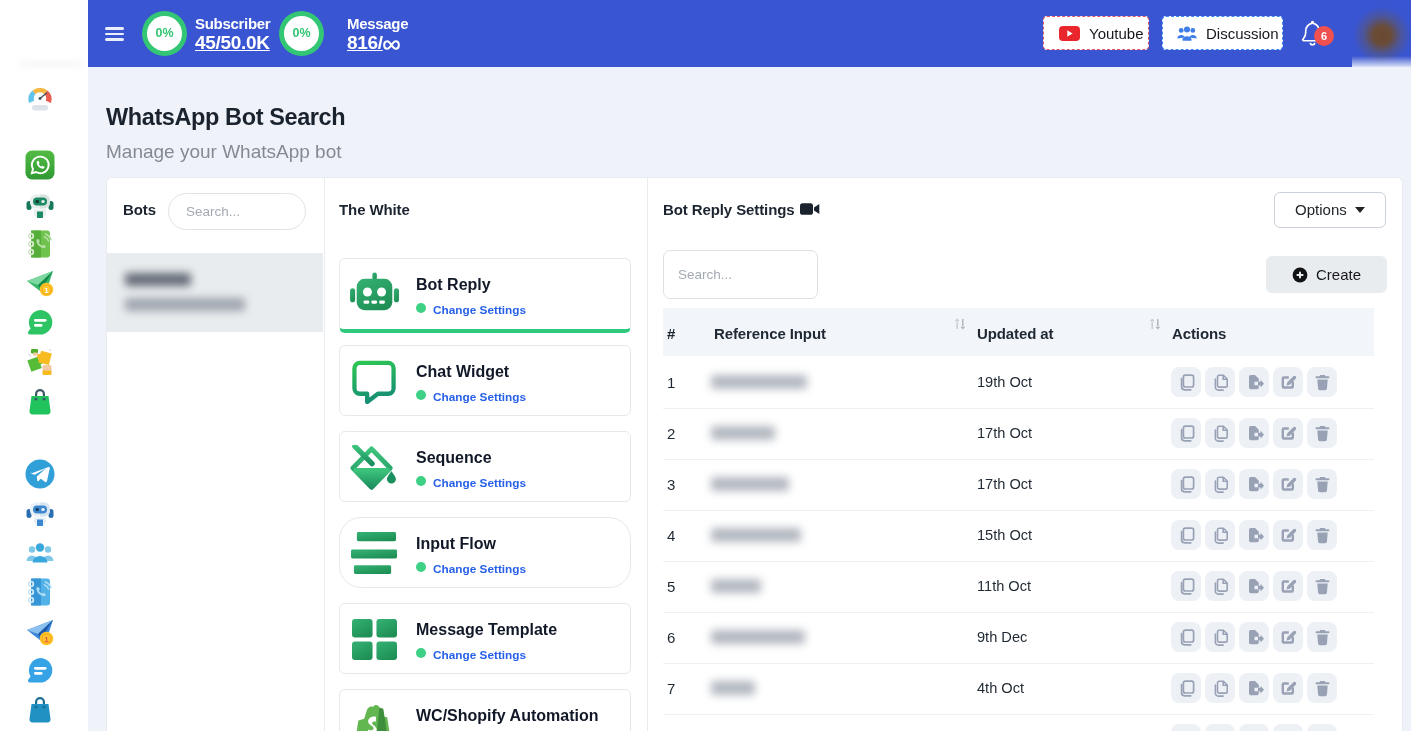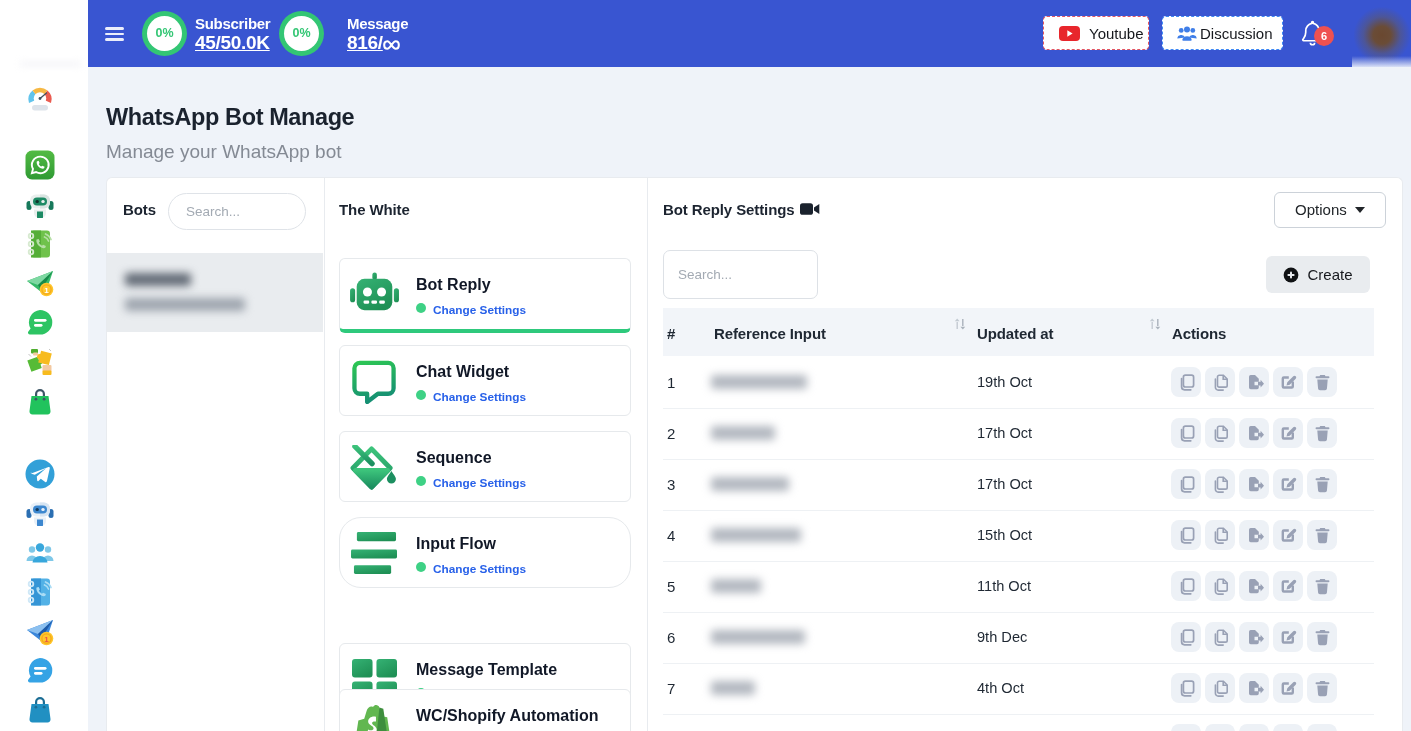--- a/index.html
+++ b/index.html
@@ -46,21 +46,21 @@
 
 .scard { position:absolute; left:339px; width:292px; height:71px; background:#fff; border:1px solid #e6e9ec; border-radius:6px; }
 .scard .ico { position:absolute; left:10px; top:13px; width:49px; height:45px; }
 .scard .t { position:absolute; left:76px; top:17px; font-size:16px; font-weight:bold; color:#111827; }
 .scard .dot { position:absolute; left:76px; top:44px; width:10px; height:10px; border-radius:50%; background:#3ed185; }
 .scard .cs { position:absolute; left:93px; top:44px; font-size:11.8px; font-weight:bold; color:#2861e9; }
 
 
 #optbtn { position:absolute; left:1274px; top:192px; width:112px; height:36px; background:#fff; border:1px solid #ccd2d9; border-radius:6px; text-align:center; line-height:34px; font-size:15px; color:#212529; }
 #tsearch { position:absolute; left:663px; top:250px; width:155px; height:49px; border:1px solid #dde1e6; border-radius:7px; background:#fff; color:#a3aab3; font-size:13.5px; line-height:47px; padding-left:14px; }
-#createbtn { position:absolute; left:1266px; top:256px; width:104px; height:37px; background:#e9ecef; border-radius:6px; display:flex; align-items:center; justify-content:center; font-size:15px; color:#16181d; }
+#createbtn { position:absolute; left:1266px; top:256px; width:121px; height:37px; background:#e9ecef; border-radius:6px; display:flex; align-items:center; justify-content:center; font-size:15px; color:#16181d; }
 #thead { position:absolute; left:663px; top:308px; width:711px; height:48px; background:#f2f5f9; }
 .th { position:absolute; font-size:15px; font-weight:bold; color:#1f2833; top:325px; letter-spacing:-0.1px; }
 .rownum { position:absolute; font-size:15px; color:#1f2833; }
 .rowdate { position:absolute; font-size:14.6px; color:#1f2833; }
 .rsep { position:absolute; left:663px; width:711px; height:1px; background:#eef1f4; }
 .abtn { position:absolute; width:30px; height:30px; background:#edf1f6; border-radius:8px; }
 .abtn svg { position:absolute; left:6.5px; top:6.5px; }
 </style>
 </head>
 <body>
@@ -90,21 +90,21 @@
     </div>
     <div class="tbtn" id="dsbtn">
       <svg width="20" height="15" viewBox="0 0 20 15">
           <circle cx="4.2" cy="4.4" r="2.4" fill="#3f7ee8"></circle>
           <circle cx="15.8" cy="4.4" r="2.4" fill="#3f7ee8"></circle>
           <circle cx="10" cy="3.6" r="3" fill="#3f7ee8"></circle>
           <path d="M0.3 12.6 a4 3.8 0 0 1 7.8 -1 z" fill="#3f7ee8"></path>
           <path d="M11.9 11.6 a4 3.8 0 0 1 7.8 1 z" fill="#3f7ee8"></path>
           <path d="M5.3 13.8 a4.8 4.6 0 0 1 9.4 0 q0 .9 -.9 .9 h-7.6 q-.9 0 -.9 -.9 z" fill="#3f7ee8"></path>
         </svg>
-      <span style="margin-left:3px;">Discussion</span>
+      <span style="margin-left:9px;">Discussion</span>
     </div>
     <div class="bellwrap">
       <svg width="25" height="27" viewBox="0 0 448 512">
           <path fill="none" stroke="#fff" stroke-width="32" d="M224 48c-8.8 0-16 7.2-16 16l0 19.2C150.7 94.1 96 150.6 96 224l0 25.4c0 45.4-15.5 89.5-43.8 124.9L42.9 386c-3.8 4.8-4.6 11.4-1.9 16.9s8.2 9.1 14.4 9.1l337.2 0c6.1 0 11.7-3.5 14.4-9.1s1.9-12.1-1.9-16.9l-9.3-11.6C367.5 338.9 352 294.8 352 249.4l0-25.4c0-73.4-54.7-129.9-112-140.8L240 64c0-8.8-7.2-16-16-16zm-40 400c0 22.1 17.9 40 40 40s40-17.9 40-40"></path>
         </svg>
     </div>
     <div class="badge">6</div>
     <div id="avatarbox">
       <div style="position:absolute; left:0; top:-4px; width:60px; height:62px; background:radial-gradient(circle at 50% 52%, #6a4830 0%, #6a4c37 20%, rgba(96,86,96,0.5) 42%, rgba(70,95,200,0) 65%);"></div>
       <div style="position:absolute; left:-4px; bottom:0; width:67px; height:11px; background:linear-gradient(180deg, rgba(255,255,255,0) 0%, rgba(240,244,251,0.88) 100%);"></div>
@@ -235,21 +235,21 @@
       <rect x="9" y="11" width="12.5" height="2.7" rx="1.35" fill="#fff"></rect>
       <rect x="9" y="16" width="8.5" height="2.7" rx="1.35" fill="#fff"></rect>
     </svg>
     <svg class="sic" style="top:695.4px;" viewBox="0 0 30 30">
       <path d="M10 7 a5 5 0 0 1 10 0 v5 h-2.2 v-5 a2.8 2.8 0 0 0 -5.6 0 v5 H10 z" fill="#1b6d94"></path>
       <path d="M6.5 9 h17 l2 15 a3 3 0 0 1 -3 3.5 h-15 a3 3 0 0 1 -3 -3.5 z" fill="#2190c2"></path>
       <circle cx="10.9" cy="12.2" r="1.4" fill="#1b6d94"></circle>
         <circle cx="19.1" cy="12.2" r="1.4" fill="#1b6d94"></circle>
     </svg>
   </div>
-  <div id="h1">WhatsApp Bot Manage</div>
+  <div id="h1">WhatsApp Bot Search</div>
   <div id="h2">Manage your WhatsApp bot</div>
   <div id="card"></div>
   <div class="vdiv" style="left:323.5px;"></div>
   <div class="vdiv" style="left:646.5px;"></div>
   
   <div class="coltitle" style="left:123px; top:201px;">Bots</div>
   <div id="searchpill">Search...</div>
   <div id="botitem"></div>
   <div class="blur1" style="left:125px; top:273px; width:66px; height:13px; background:#626a75;"></div>
   <div class="blur1" style="left:125px; top:298px; width:120px; height:13px; background:#9ea5ae;"></div>
@@ -313,21 +313,21 @@
   <div class="scard" style="top:517px;border-radius:22px;">
     <svg class="ico" viewBox="0 0 50 46">
       <rect x="7" y="1" width="40" height="9.5" rx="1.5" fill="url(#gg)"></rect>
       <rect x="1" y="19" width="47" height="9" rx="1.5" fill="url(#gg)"></rect>
       <rect x="4" y="35" width="38" height="9" rx="1.5" fill="url(#gg)"></rect>
     </svg>
     <div class="t">Input Flow</div>
       <div class="dot"></div>
       <div class="cs">Change Settings</div>
   </div>
-  <div class="scard" style="top:603px;margin-top:40px;">
+  <div class="scard" style="top:603px;">
     <svg class="ico" viewBox="0 0 50 46">
       <rect x="2" y="2" width="21" height="19" rx="3" fill="url(#gg)"></rect>
       <rect x="27" y="2" width="21" height="19" rx="3" fill="url(#gg)"></rect>
       <rect x="2" y="25" width="21" height="19" rx="3" fill="url(#gg)"></rect>
       <rect x="27" y="25" width="21" height="19" rx="3" fill="url(#gg)"></rect>
     </svg>
     <div class="t">Message Template</div>
       <div class="dot"></div>
       <div class="cs">Change Settings</div>
   </div>

